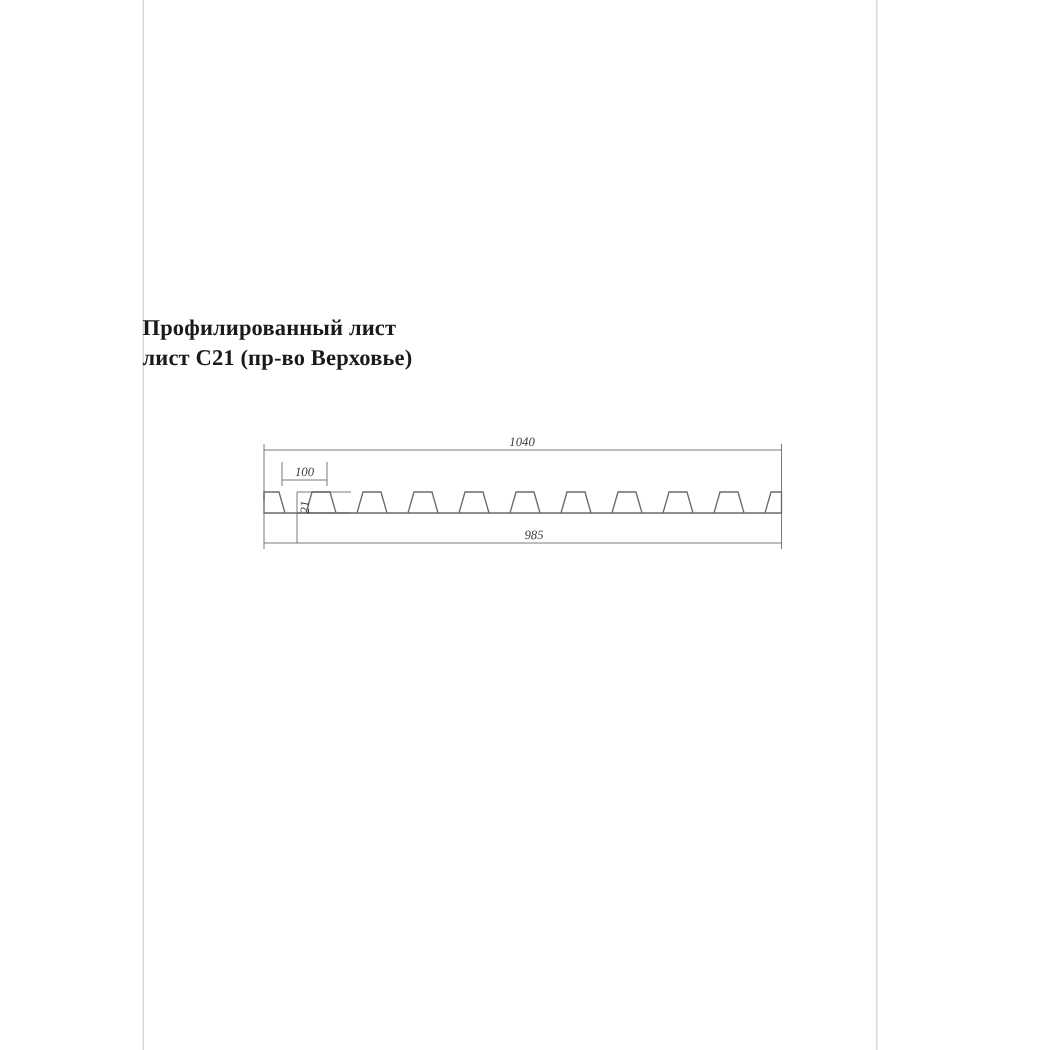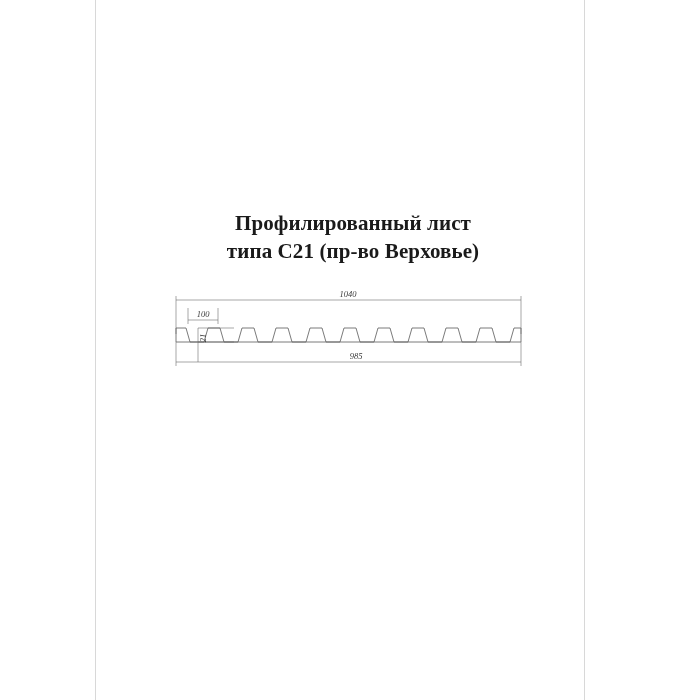--- a/index.html
+++ b/index.html
@@ -29,27 +29,26 @@
     background: #ffffff;
     border-left: 1px solid #d8d8d8;
     border-right: 1px solid #d8d8d8;
     box-sizing: border-box;
   }
   #title {
     position: absolute;
     left: 95px;
     top: 210px;
     width: 490px;
-    text-align: center;
-    font-size: 21px;
+    text-align: left;
+    font-size: 15px;
     font-weight: bold;
     line-height: 1.33;
     color: #1a1a1a;
     letter-spacing: 0.1px;
-    padding-left: 13px;
   }
   #title .line {
     display: block;
   }
   #drawing {
     position: absolute;
     left: 146px;
     top: 278px;
     width: 400px;
     height: 110px;
@@ -64,21 +63,21 @@
 </style>
 </head>
 <body>
 
 <div id="stage">
 
   <div id="sheet"></div>
 
   <div id="title">
     <span class="line">Профилированный лист</span>
-    <span class="line">типа С21 (пр-во Верховье)</span>
+    <span class="line">лист С21 (пр-во Верховье)</span>
   </div>
 
   <div id="drawing">
     <svg width="400" height="110" viewBox="0 0 400 110" xmlns="http://www.w3.org/2000/svg">
 
       <g stroke="#6b6b6b" fill="none" stroke-width="0.7">
 
         <g stroke-width="0.6">
           <line x1="30" y1="18" x2="30" y2="56"></line>
           <line x1="375" y1="18" x2="375" y2="56"></line>

